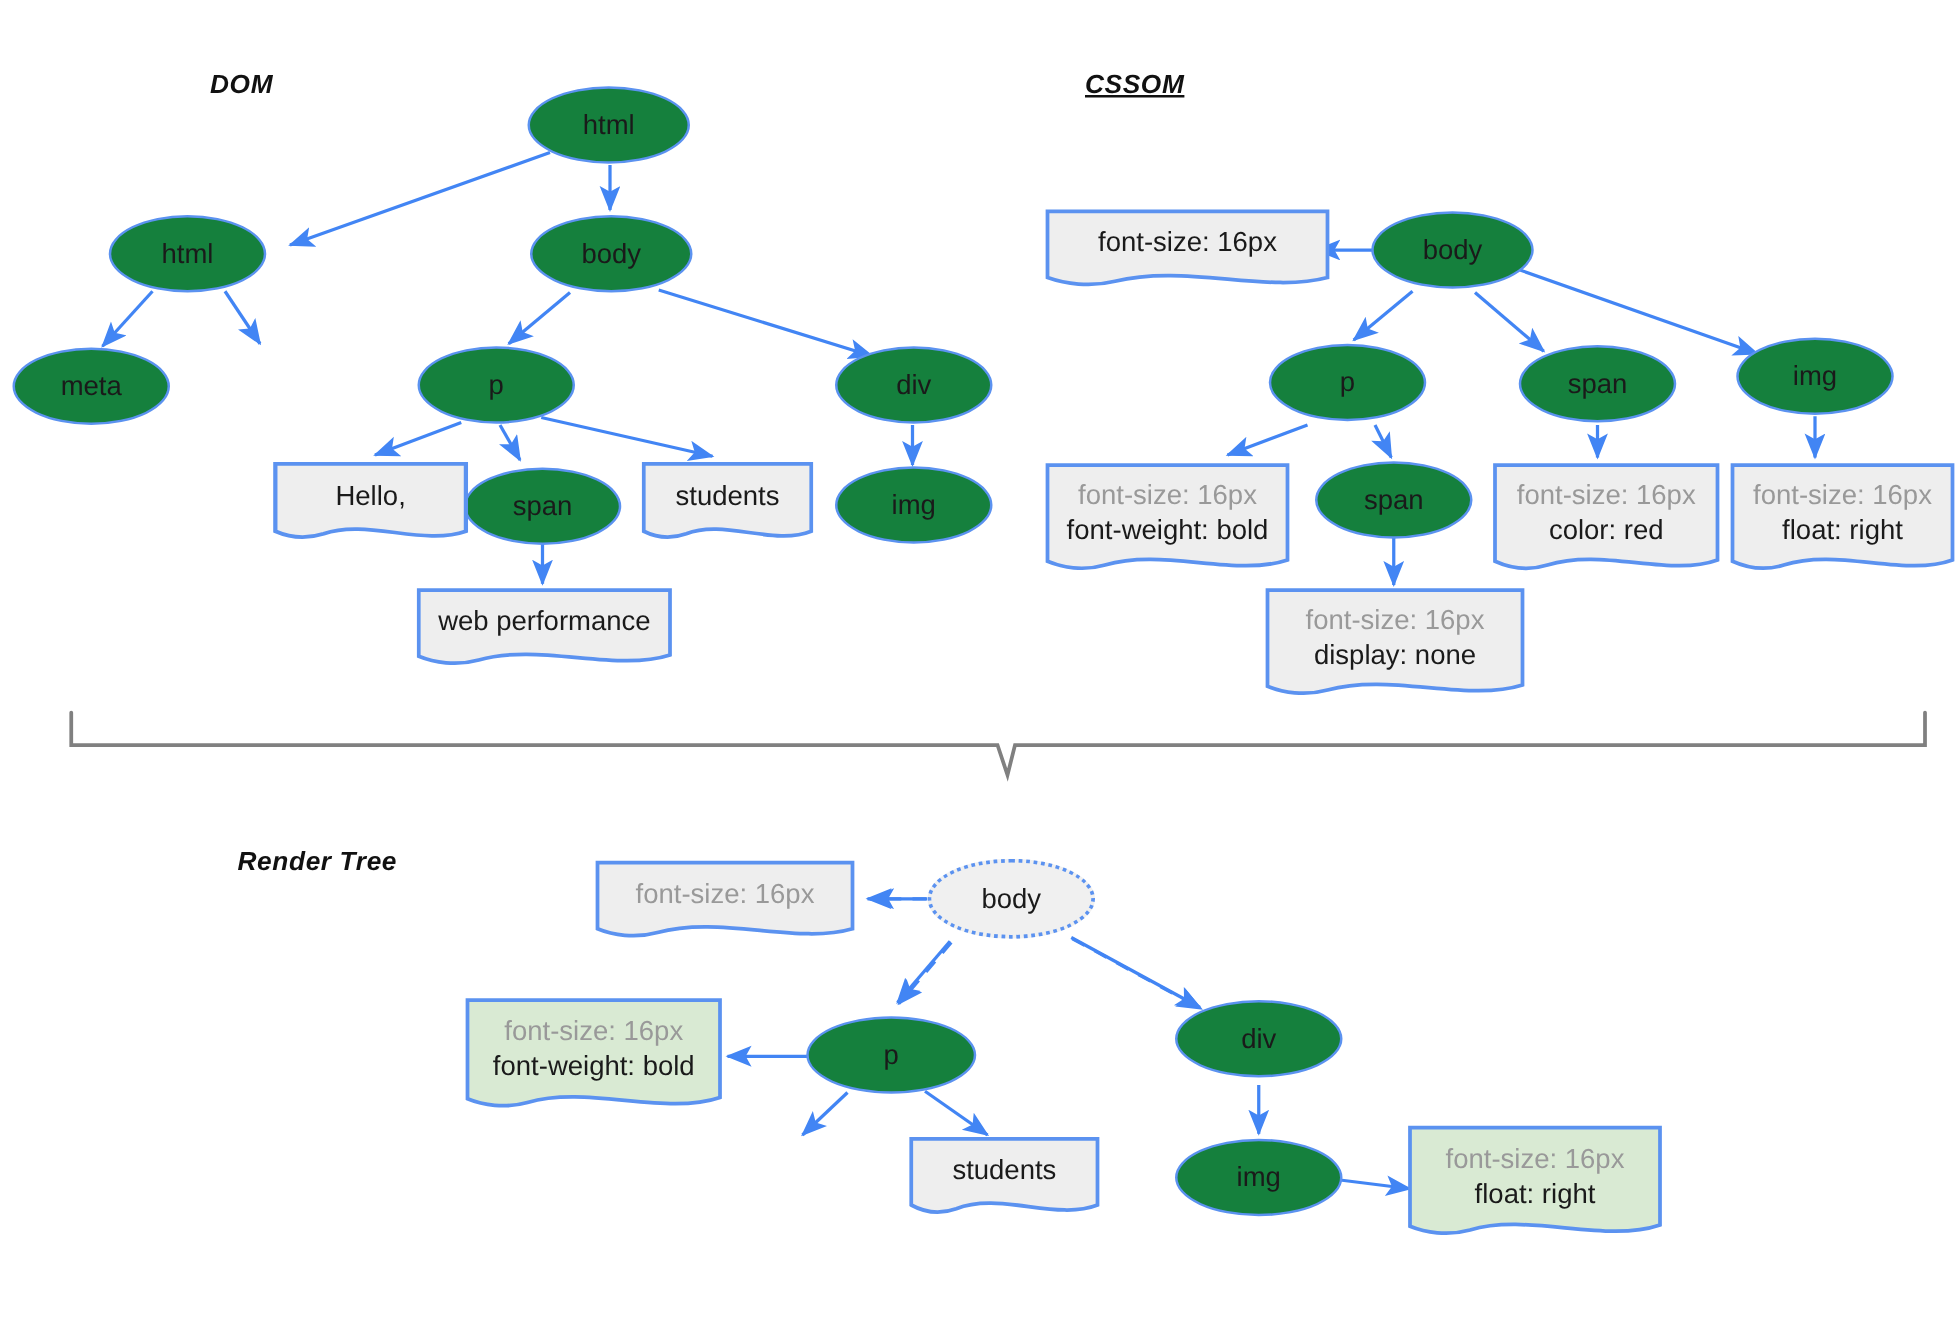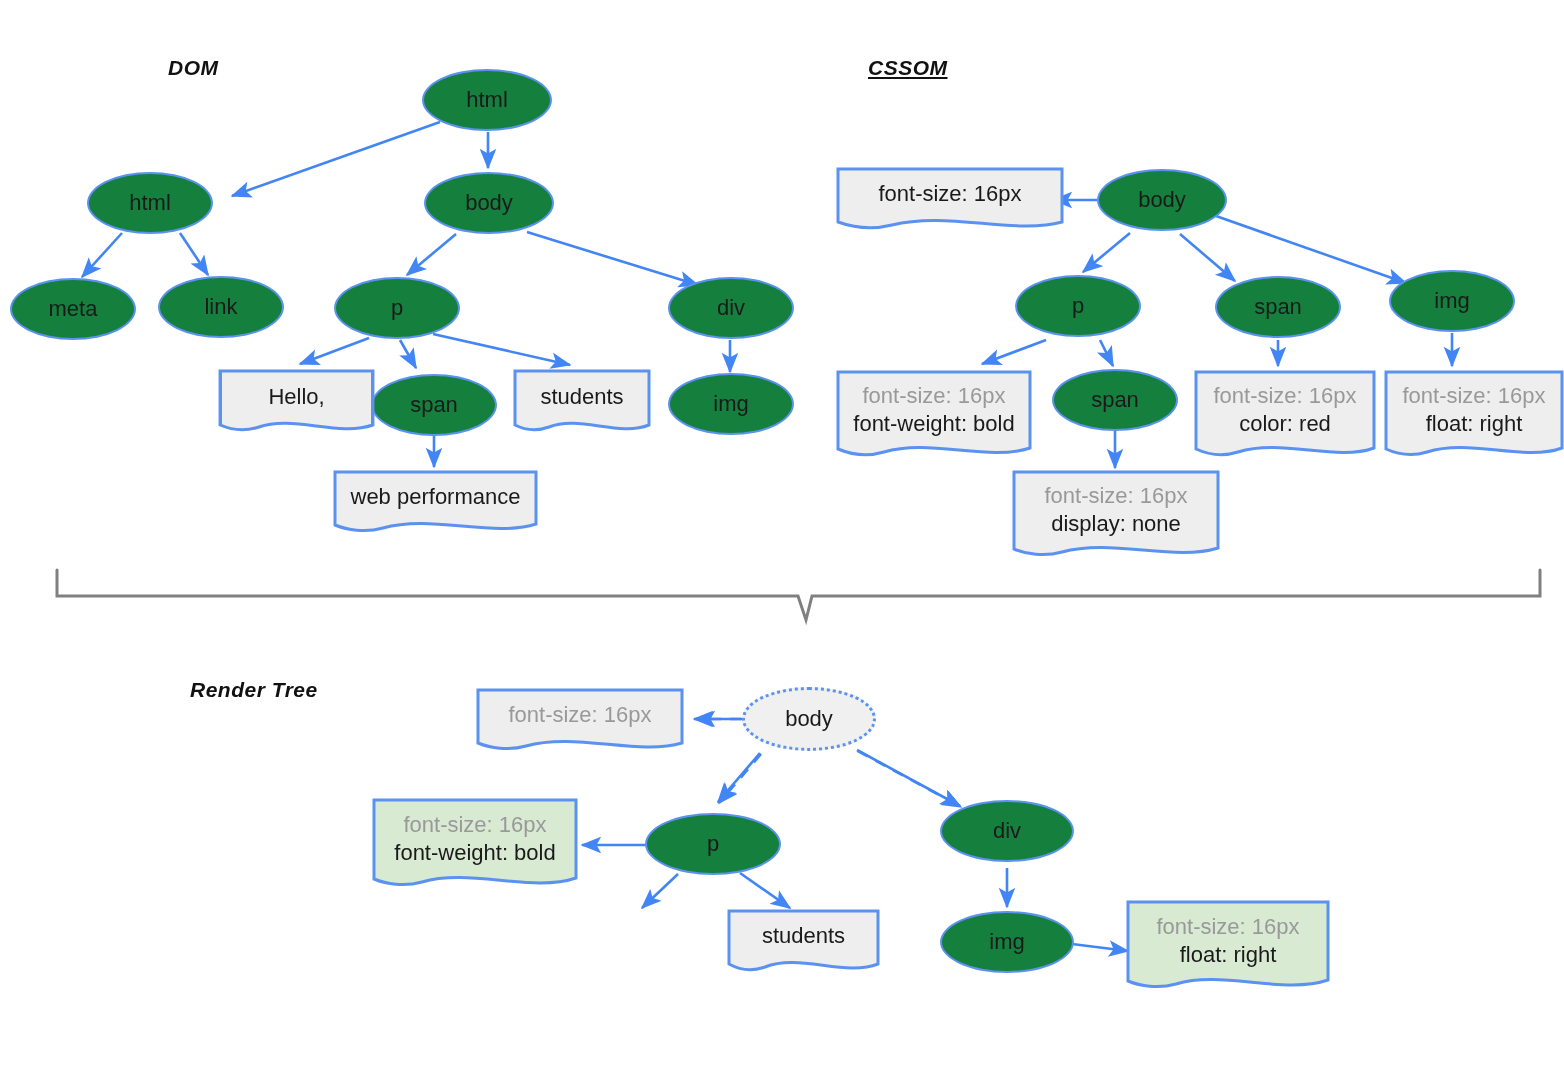--- a/index.html
+++ b/index.html
@@ -140,21 +140,20 @@
   </svg>
 
   <div class="section-title" style="left:168px; top:56px;">DOM</div>
   <div class="section-title" style="left:868px; top:56px;text-decoration:underline;">CSSOM</div>
   <div class="section-title" style="left:190px; top:678px;">Render Tree</div>
 
   <div class="node" style="left:422px; top:69px; width:130px; height:62px;">html</div>
   <div class="node" style="left:87px; top:172px; width:126px; height:62px;">html</div>
   <div class="node" style="left:424px; top:172px; width:130px; height:62px;">body</div>
   <div class="node" style="left:10px; top:278px; width:126px; height:62px;">meta</div>
-  <div class="node" style="left:158px; top:276px; width:126px; height:62px;">link</div>
   <div class="node" style="left:334px; top:277px; width:126px; height:62px;">p</div>
   <div class="node" style="left:668px; top:277px; width:126px; height:62px;">div</div>
   <div class="node" style="left:371px; top:374px; width:126px; height:62px;">span</div>
   <div class="node" style="left:668px; top:373px; width:126px; height:62px;">img</div>
 
   <div class="docbox" style="left:218px; top:369px; width:157px; height:69px;">
     <svg viewBox="0 0 138 69" preserveAspectRatio="none">
       <path d="M2,2 L136,2 L136,56 C106,68 66,46 36,58 C22,63 10,60 2,56 Z" fill="#EEEEEE" stroke="#5B92F0" stroke-width="3"></path>
     </svg>
     <div class="lines" style="height:56px;">

